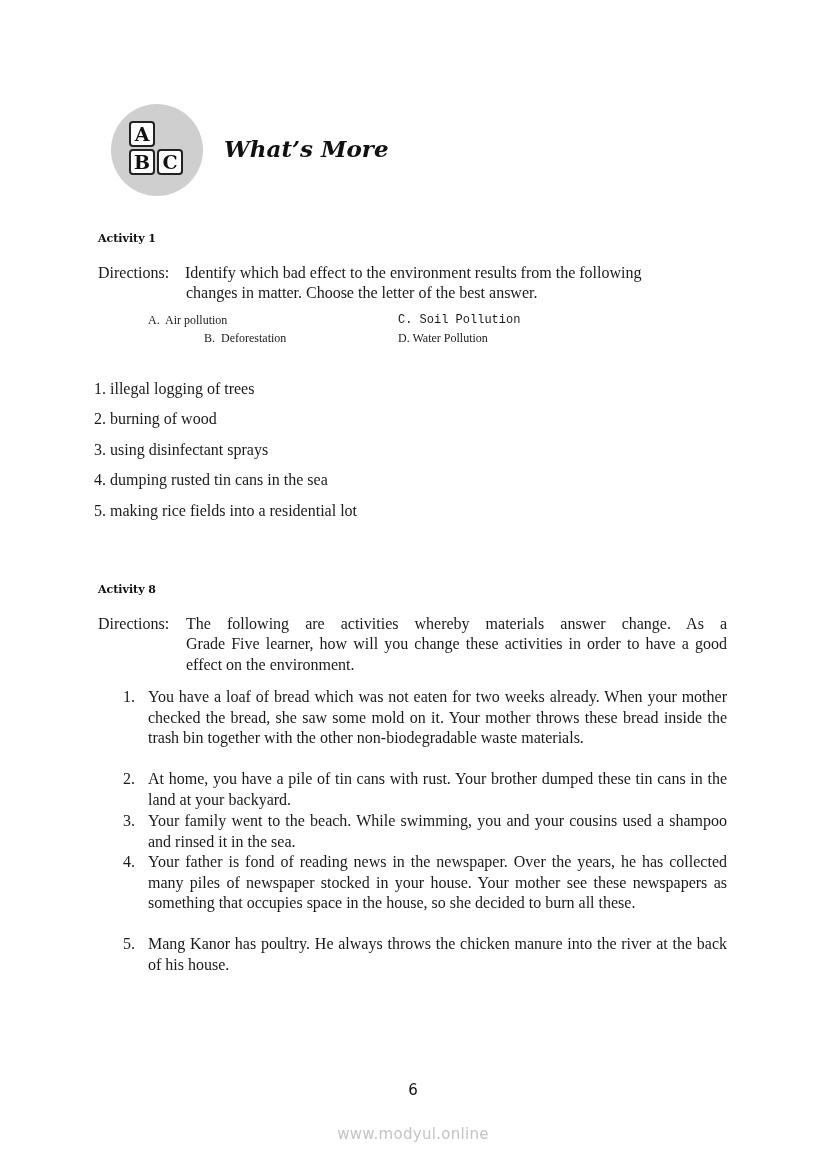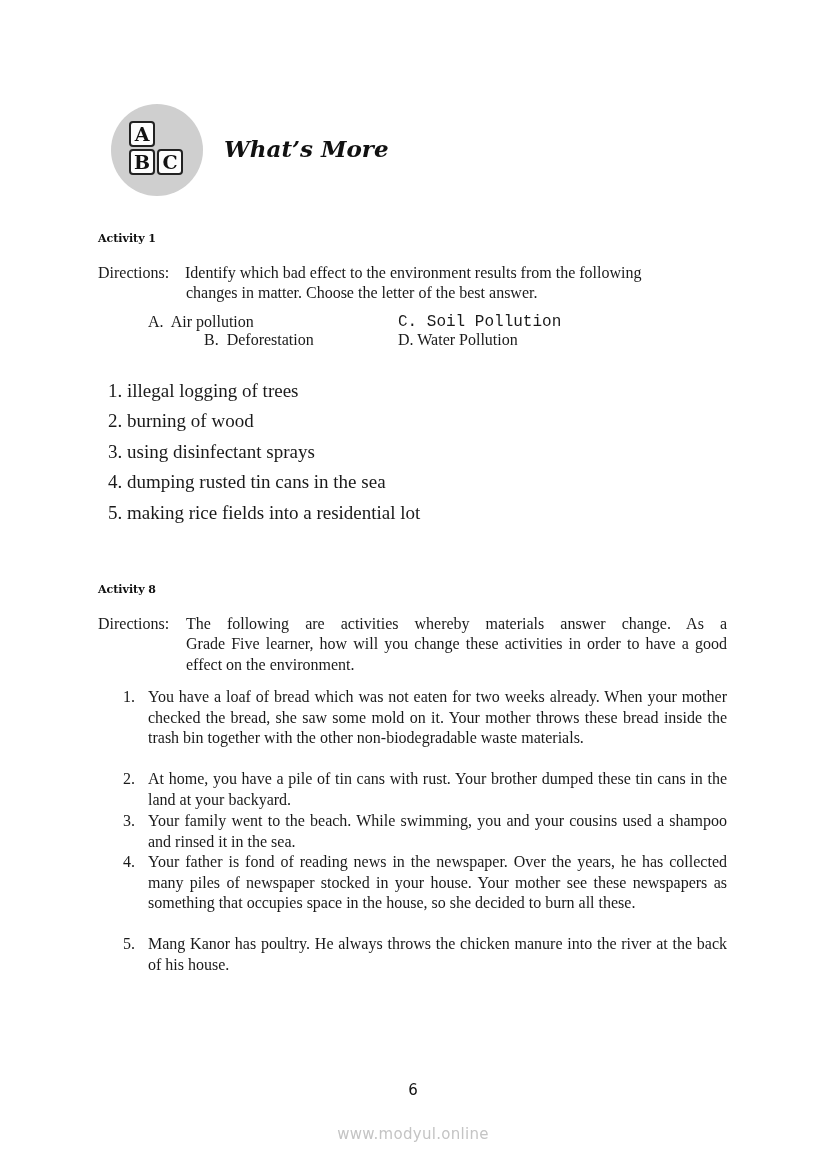--- a/index.html
+++ b/index.html
@@ -11,22 +11,22 @@
            background: #fdfdfd; box-sizing: border-box; font-family: "DejaVu Serif", serif;
            font-weight: bold; font-size: 19px; line-height: 22px; text-align: center; color: #111; }
   .b-a { left: 18px; top: 17px; }
   .b-b { left: 18px; top: 45px; }
   .b-c { left: 46px; top: 45px; }
   .section-title { position: absolute; left: 224px; top: 135px; font-family: "DejaVu Serif", serif;
                    font-weight: bold; font-style: italic; font-size: 23px; color: #111; }
   .heading { position: absolute; left: 98px; font-weight: bold; font-size: 11px; color: #111; }
   .text { position: absolute; font-size: 14.2px; line-height: 20.5px; font-family: "Liberation Serif", "DejaVu Serif", serif; font-size: 16px; }
   .dir-label { position: absolute; left: 98px; }
-  .choice { position: absolute; font-family: "Liberation Serif", serif; font-size: 16px; }
-  .a1-item { position: absolute; left: 108px; font-family: "Liberation Serif", serif; font-size: 19px; }
+  .choice { position: absolute; font-family: "Liberation Serif", serif; font-size: 12px; }
+  .a1-item { position: absolute; left: 94px; font-family: "Liberation Serif", serif; font-size: 16px; }
   .a2-item { position: absolute; left: 123px; width: 604px; font-family: "Liberation Serif", serif;
              font-size: 16px; line-height: 20.6px; }
   .a2-num { position: absolute; left: 0; top: 0; }
   .a2-text { margin-left: 25px; text-align: justify; text-align-last: left; }
   .page-number { position: absolute; left: 0; width: 826px; top: 1081px; text-align: center;
                  font-family: "DejaVu Sans", sans-serif; font-size: 15px; color: #111; }
   .watermark { position: absolute; left: 0; width: 826px; top: 1125px; text-align: center;
                font-family: "DejaVu Sans", sans-serif; font-size: 15px; color: #c4c4c4; letter-spacing: 0.3px; }
 </style>
 </head>

